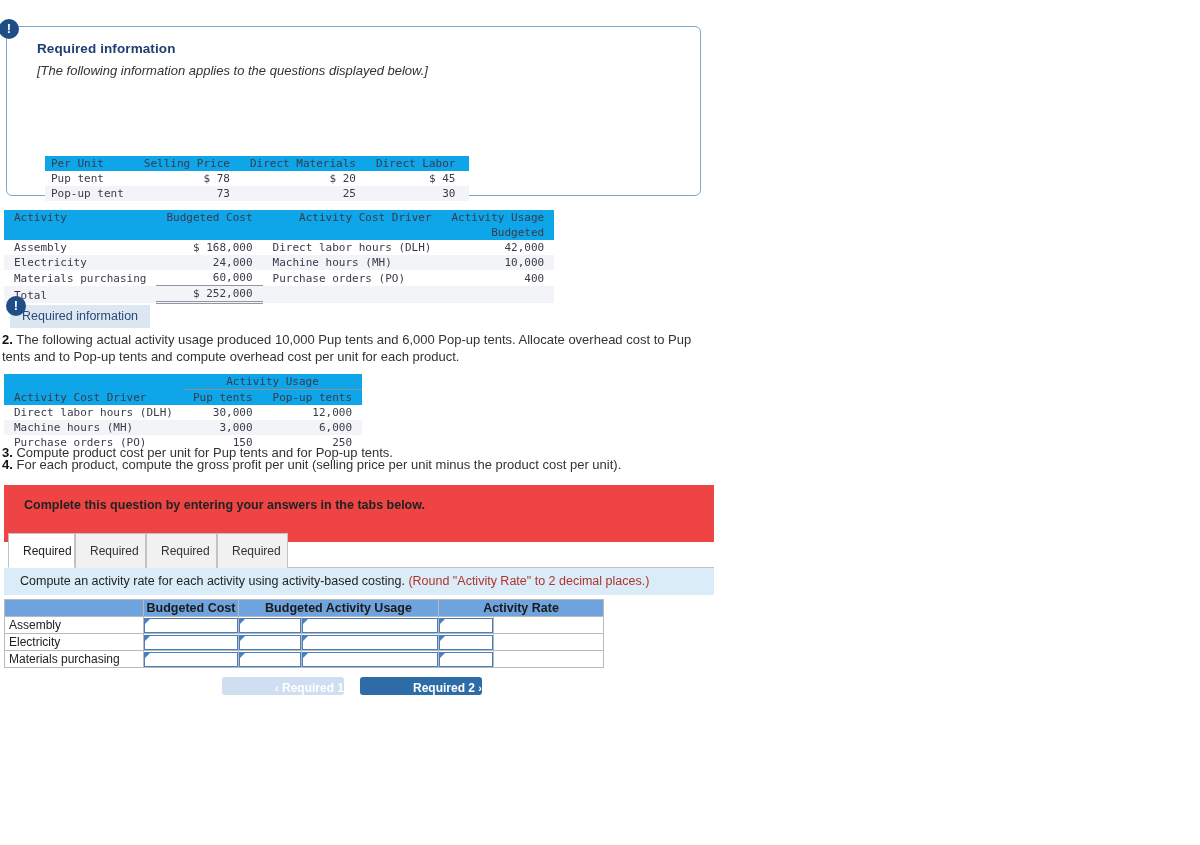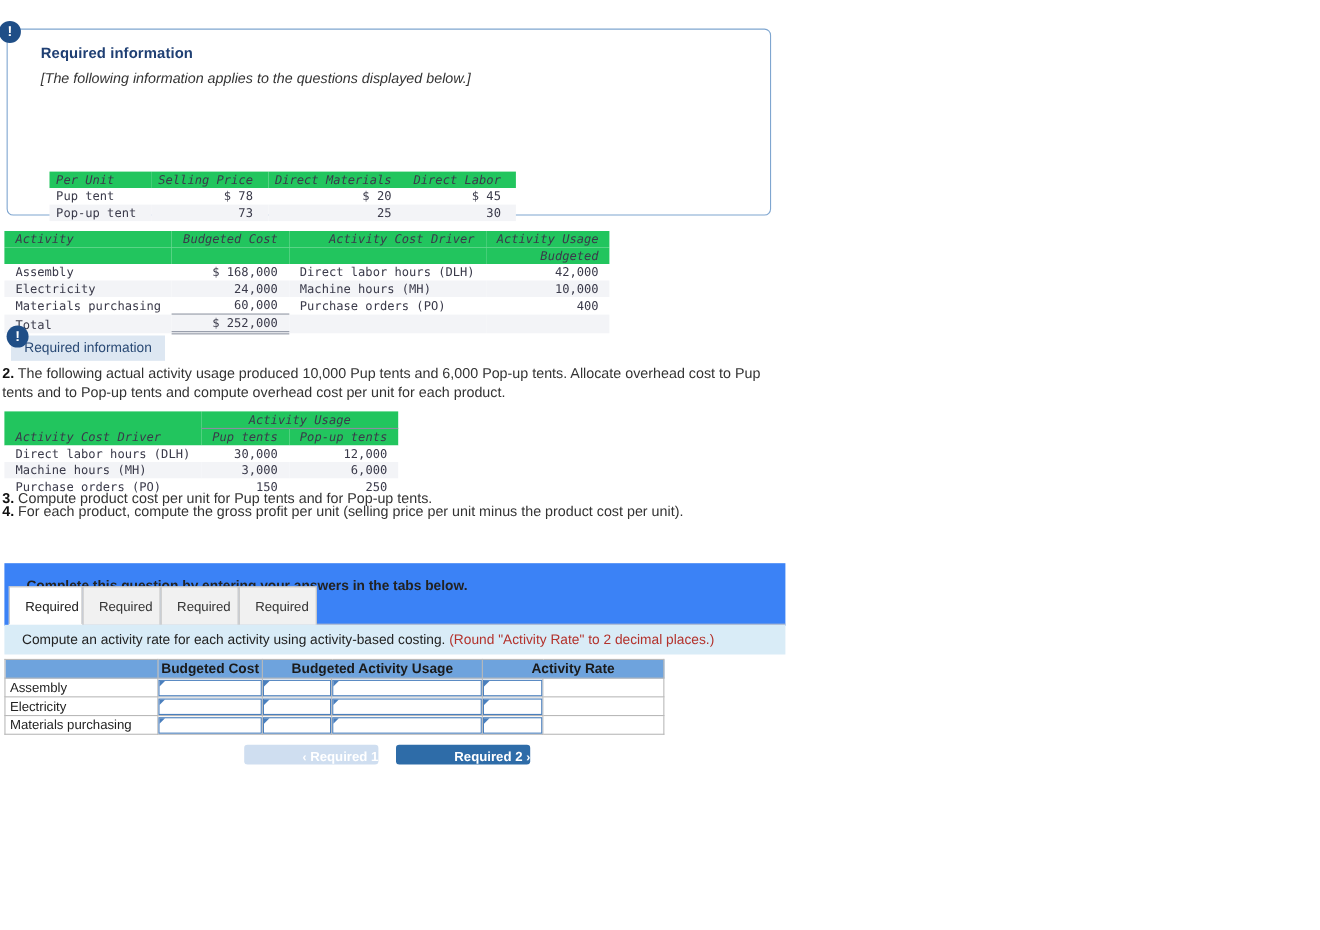--- a/index.html
+++ b/index.html
@@ -60,21 +60,21 @@
     border-collapse: collapse;
     white-space: pre;
   }
   .mono-table td, .mono-table th {
     padding: 1px 6px;
     font-weight: normal;
     text-align: right;
     vertical-align: bottom;
   }
   .mono-table td.lbl, .mono-table th.lbl { text-align: left; }
-  .mono-table tr.hdr { background: #22c55e; font-style: italic; }
+  .mono-table tr.hdr { background: #0ea5e9; }
   .mono-table tr.hdr th { white-space: pre-line; line-height: 13px; }
   .mono-table tr.alt { background: #f3f4f7; }
   .mono-table tr.plain { background: #ffffff; }
   .u-single { border-bottom: 1px solid #9096a3; }
   .u-double { border-bottom: 3px double #9096a3; }
 
   
   #table-per-unit { left: 38px; top: 129px; }
   #table-per-unit td, #table-per-unit th { padding: 1px 14px 1px 6px; }
 
@@ -104,22 +104,21 @@
   }
   .q-para b { color: #111111; }
   #q2 { left: 2px; top: 331px; width: 700px; }
   #q3 { left: 2px; top: 444px; width: 700px; }
   #q4 { left: 2px; top: 456px; width: 700px; }
 
   
   .complete-bar {
     position: absolute; left: 4px; top: 485px;
     width: 710px; height: 57px;
-    background: #3b82f6;
-    margin-top: 27px;
+    background: #ef4444;
   }
   .complete-bar span {
     position: absolute; left: 20px; top: 13px;
     font-size: 12.5px; font-weight: bold; color: #222222;
   }
 
   
   .tab-strip {
     position: absolute; left: 8px; top: 533px;
     width: 706px; height: 35px;

